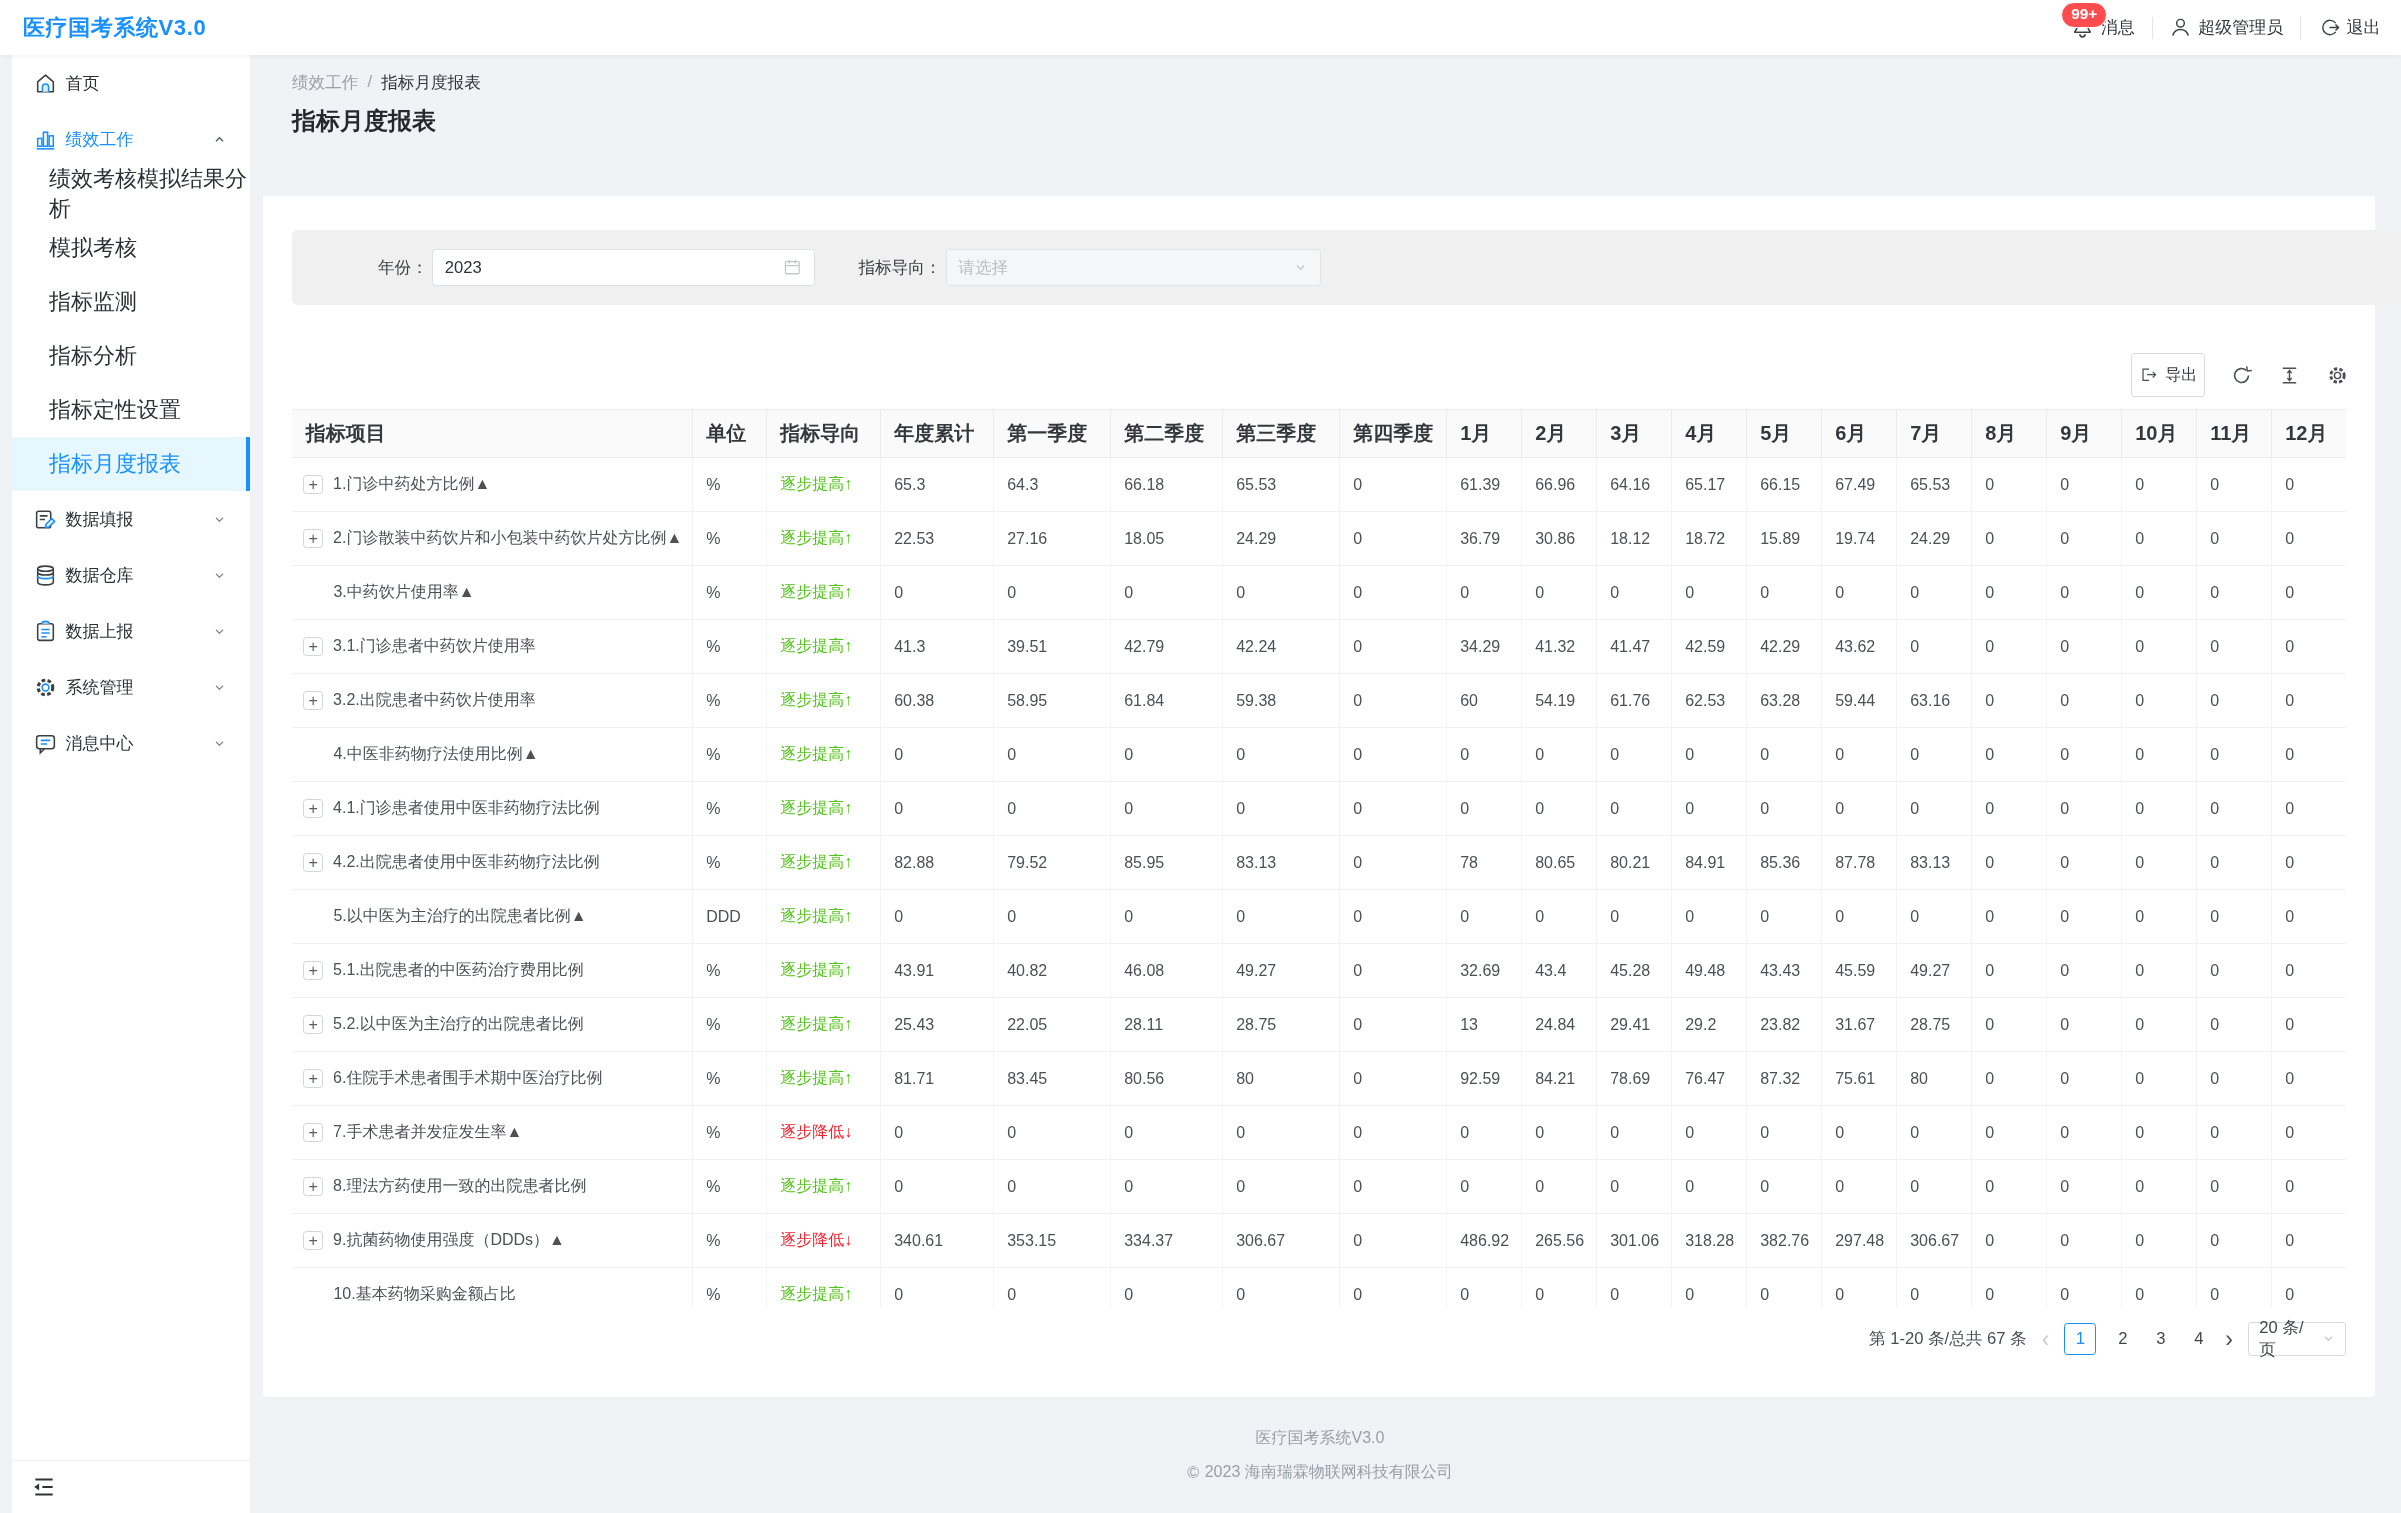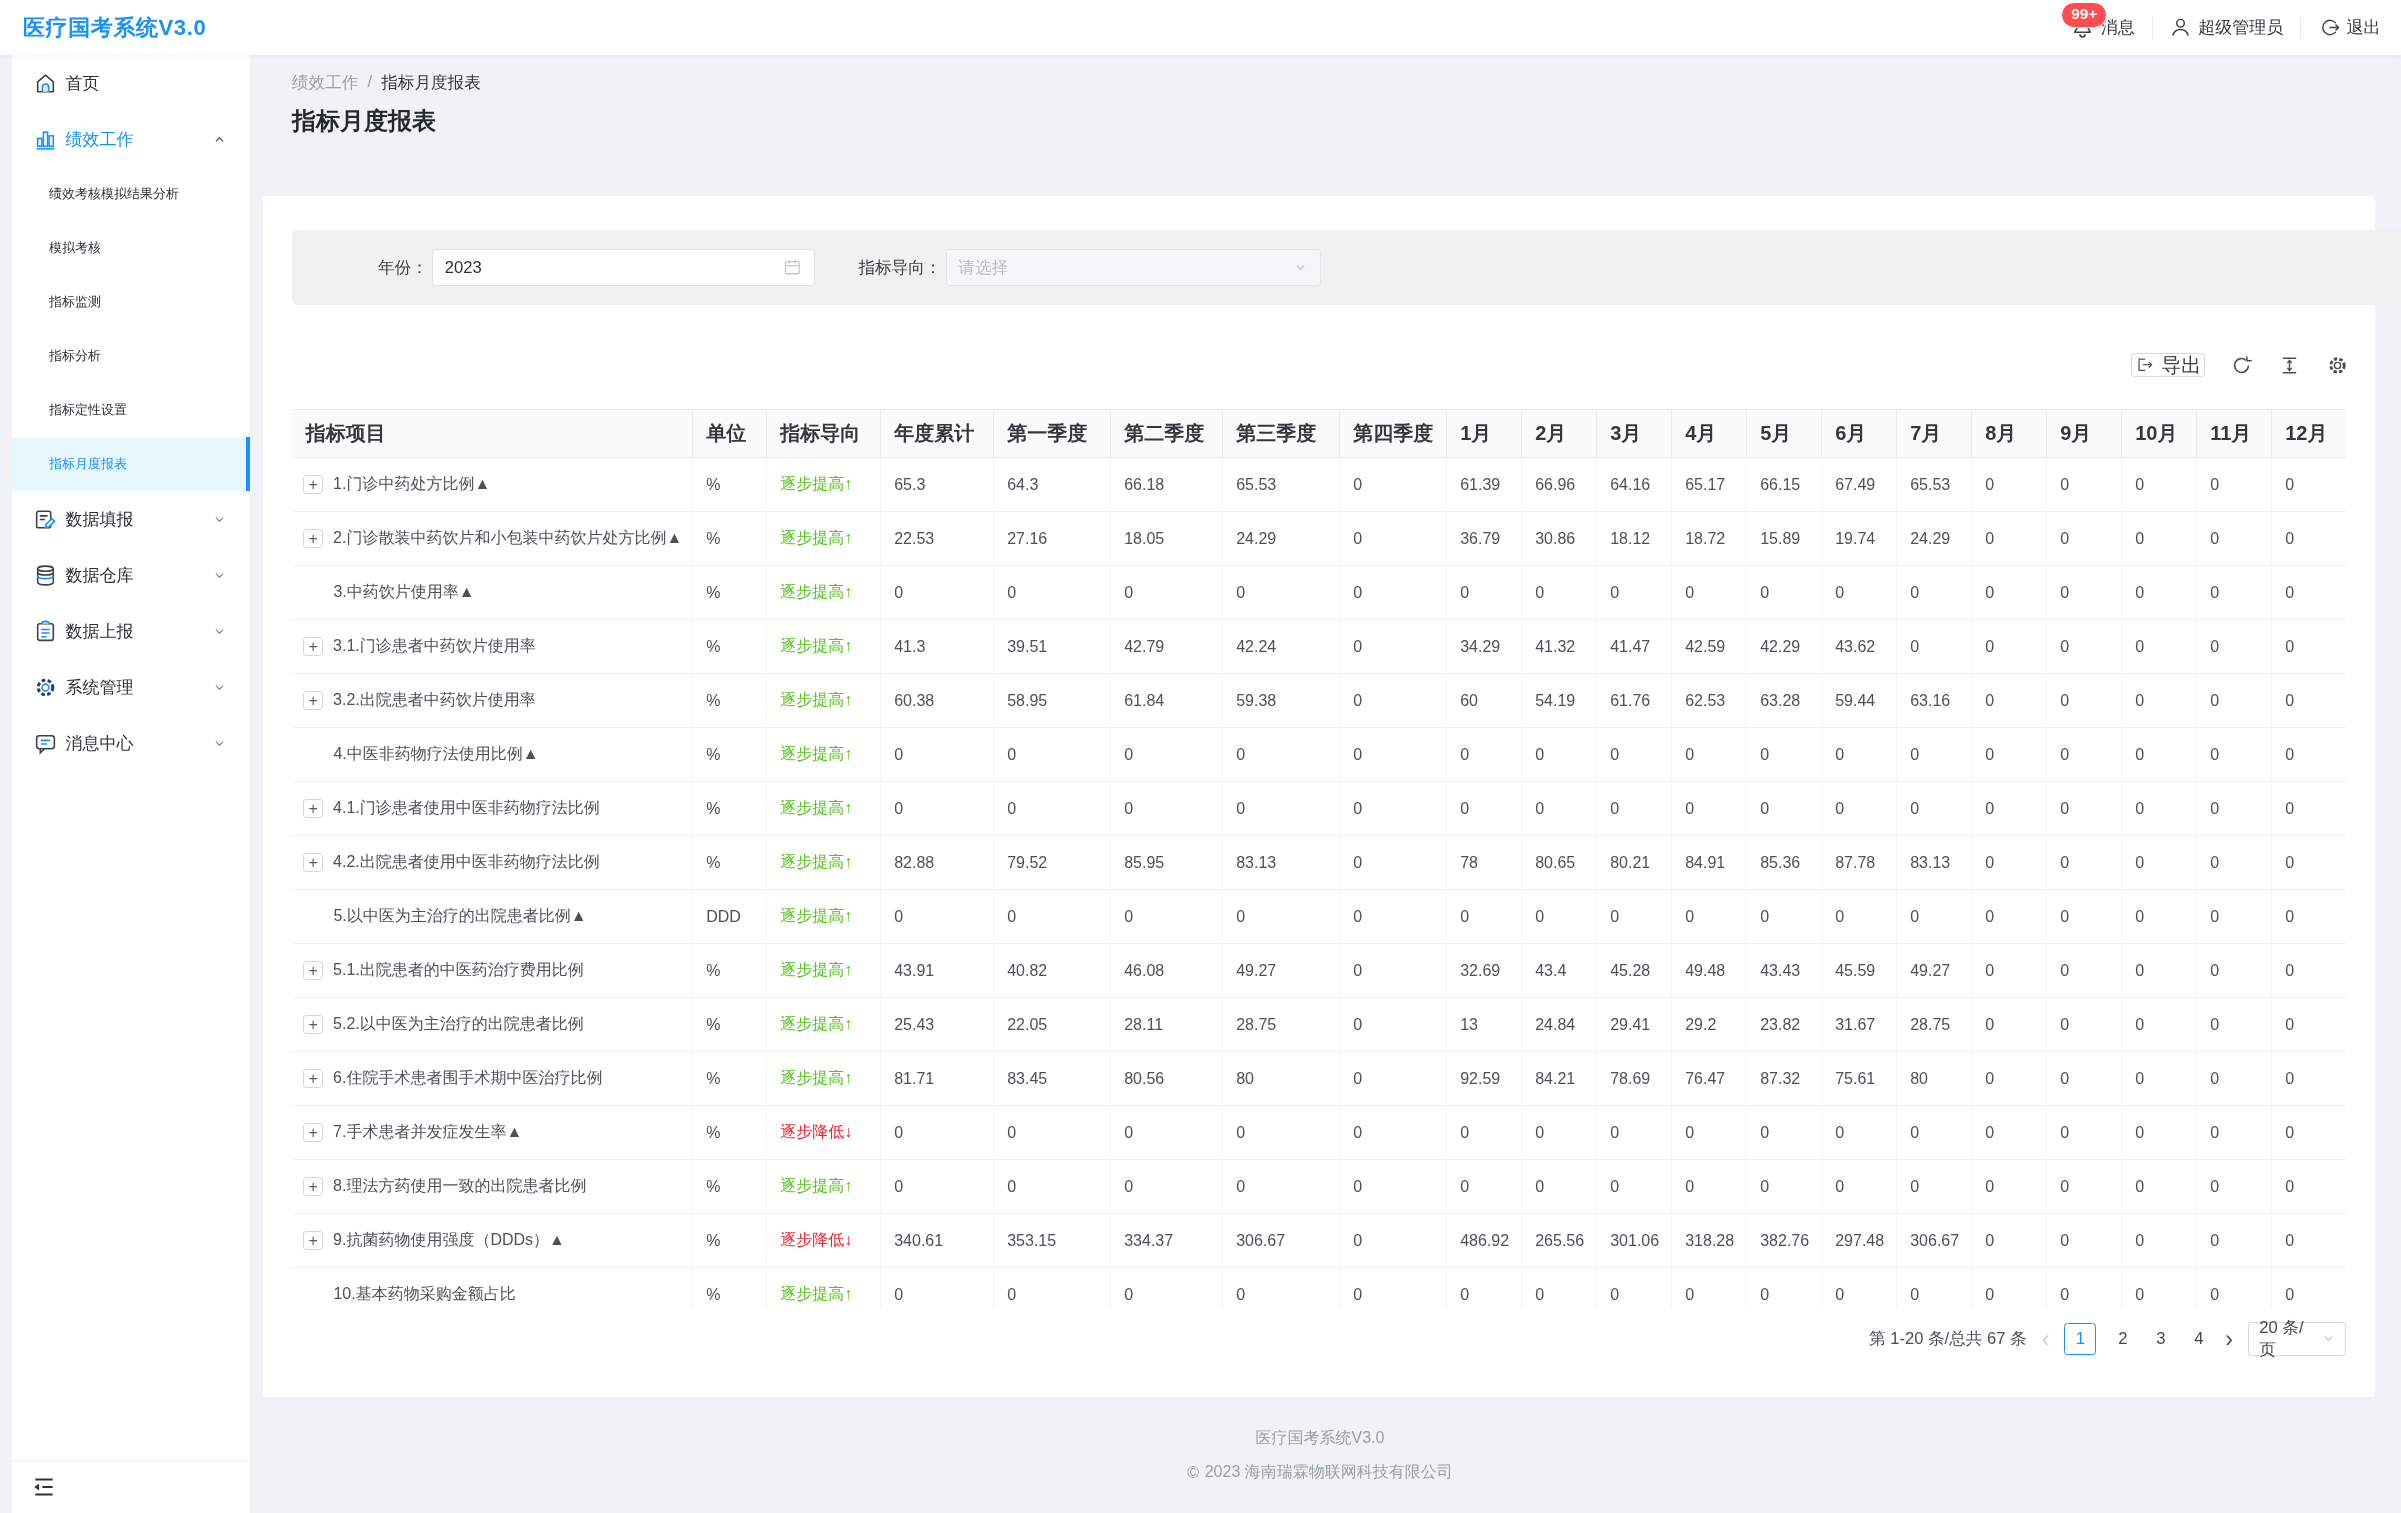--- a/index.html
+++ b/index.html
@@ -19,21 +19,21 @@
     border-radius:13.7px;color:#fff;font-size:15.4px;line-height:22px;font-weight:bold;}
   .v-div{width:0.6px;height:22px;background:#e4e6ea;}
 
   
   .sidebar{position:absolute;left:12px;top:55px;width:239px;bottom:0;background:#fff;border-right:0.6px solid #eef0f2;box-sizing:border-box;}
   .side-item{position:relative;display:flex;align-items:center;height:56px;padding-left:20.6px;box-sizing:border-box;
     font-size:17px;color:#2d3035;cursor:pointer;}
   .side-item .s-icon{width:25px;height:25px;margin-right:8px;flex:0 0 25px;}
   .side-item .chev{position:absolute;right:22px;width:17px;height:17px;}
   .side-item.parent-active{color:#1890ff;}
-  .side-sub{display:flex;align-items:center;height:54px;padding-left:37px;font-size:13px;color:#2d3035;cursor:pointer;position:relative;box-sizing:border-box;}
+  .side-sub{display:flex;align-items:center;height:54px;padding-left:37px;font-size:22px;color:#2d3035;cursor:pointer;position:relative;box-sizing:border-box;}
   .side-sub.active{background:#e6f7ff;color:#1890ff;}
   .side-sub.active::after{content:"";position:absolute;right:0;top:0;bottom:0;width:4px;background:#1890ff;}
   .sidebar-bottom{position:absolute;left:0;right:0;bottom:0;height:53px;border-top:0.6px solid #f0f0f2;display:flex;align-items:center;padding-left:19.4px;box-sizing:border-box;}
   .collapse-btn{width:26px;height:26px;cursor:pointer;}
 
   
   .main{position:absolute;left:239px;top:55px;right:0;bottom:0;}
   .breadcrumb{position:absolute;left:53px;top:17px;display:flex;gap:9.1px;font-size:16.6px;}
   .bc-prev{color:#9aa0a8;}
   .bc-sep{color:#9aa0a8;}
@@ -55,21 +55,21 @@
     box-sizing:border-box;padding:0 11.4px;margin-left:4.6px;font-size:16.6px;color:#b9bdc4;cursor:pointer;}
   .orient-select .grow{flex:1;}
   .sel-chev{width:17px;height:17px;}
   .fb-btns{margin-left:auto;display:flex;gap:12.6px;flex-direction:column;}
   .btn{height:37px;border-radius:3.4px;display:flex;align-items:center;justify-content:center;font-size:16.6px;cursor:pointer;box-sizing:border-box;}
   .btn-plain{width:66px;background:#fff;border:0.6px solid #d9d9d9;color:#3b3e43;letter-spacing:5.7px;padding-left:5.7px;}
   .btn-primary{width:78px;background:#1890ff;color:#fff;letter-spacing:5.7px;padding-left:16px;}
 
   
   .toolbar{position:absolute;right:26px;top:157px;display:flex;align-items:center;gap:25px;}
-  .export-btn{width:74px;height:24px;background:#fff;border:0.6px solid #d9d9d9;border-radius:3.4px;display:flex;align-items:center;justify-content:center;gap:6.9px;font-size:20px;color:#3b3e43;cursor:pointer;box-sizing:border-box;}
+  .export-btn{width:74px;height:44px;background:#fff;border:0.6px solid #d9d9d9;border-radius:3.4px;display:flex;align-items:center;justify-content:center;gap:6.9px;font-size:16px;color:#3b3e43;cursor:pointer;box-sizing:border-box;}
   .tool-icon{width:23px;height:23px;cursor:pointer;}
 
   
   .table-wrap{position:absolute;left:29px;top:213px;width:2054px;height:899px;overflow:hidden;}
   table.grid{border-collapse:collapse;table-layout:fixed;width:2054px;}
   .grid th{height:48px;background:#fafafa;border-top:0.6px solid #ececec;border-bottom:0.6px solid #ececec;border-right:0.6px solid #ebebeb;
     font-size:20px;font-weight:600;color:#34383d;text-align:left;padding:0 0 0 13.7px;box-sizing:border-box;white-space:nowrap;overflow:hidden;}
   .grid th:last-child{border-right:none;}
   .grid td{height:54px;border-bottom:0.6px solid #f0f0f0;border-right:0.6px solid #f4f4f4;font-size:16px;color:#4d5156;
     padding:0 0 0 13.7px;box-sizing:border-box;white-space:nowrap;overflow:hidden;background:#fff;}

